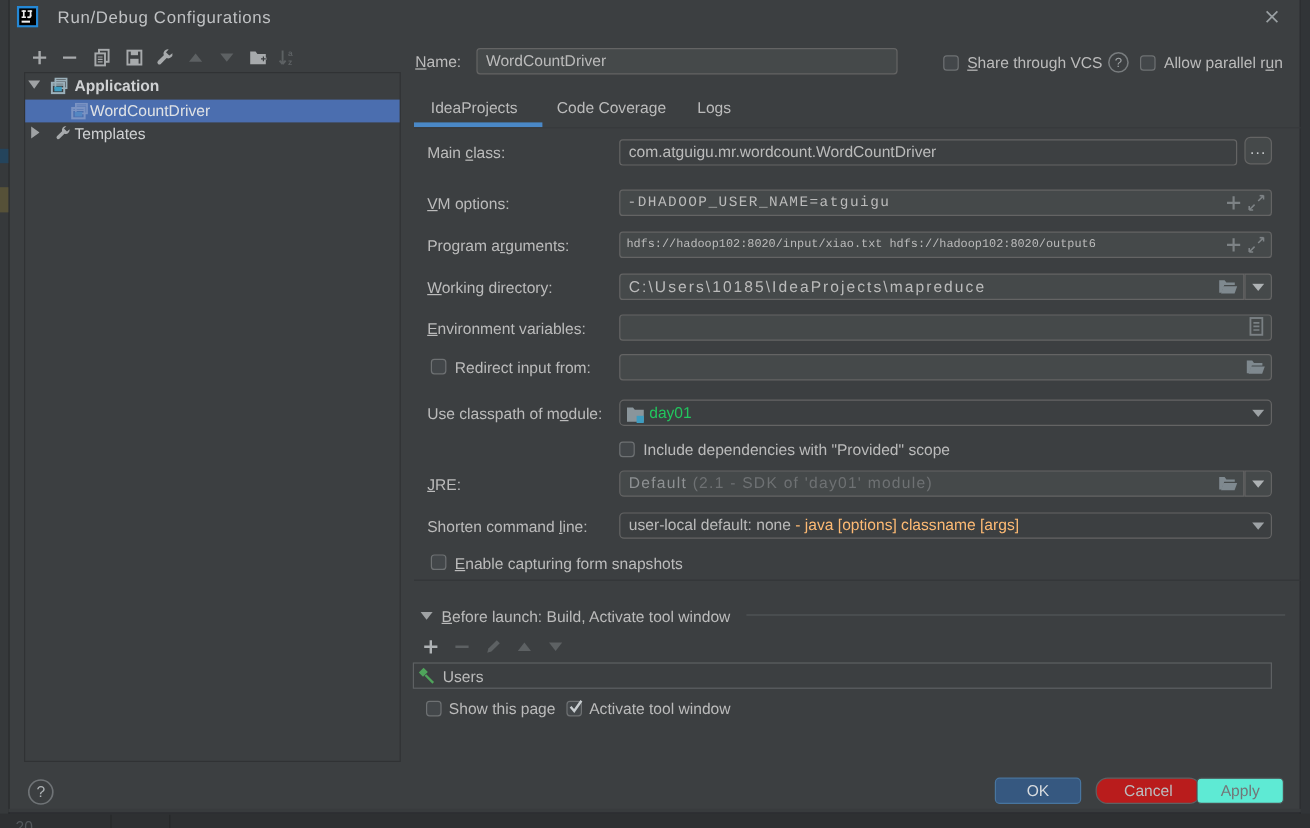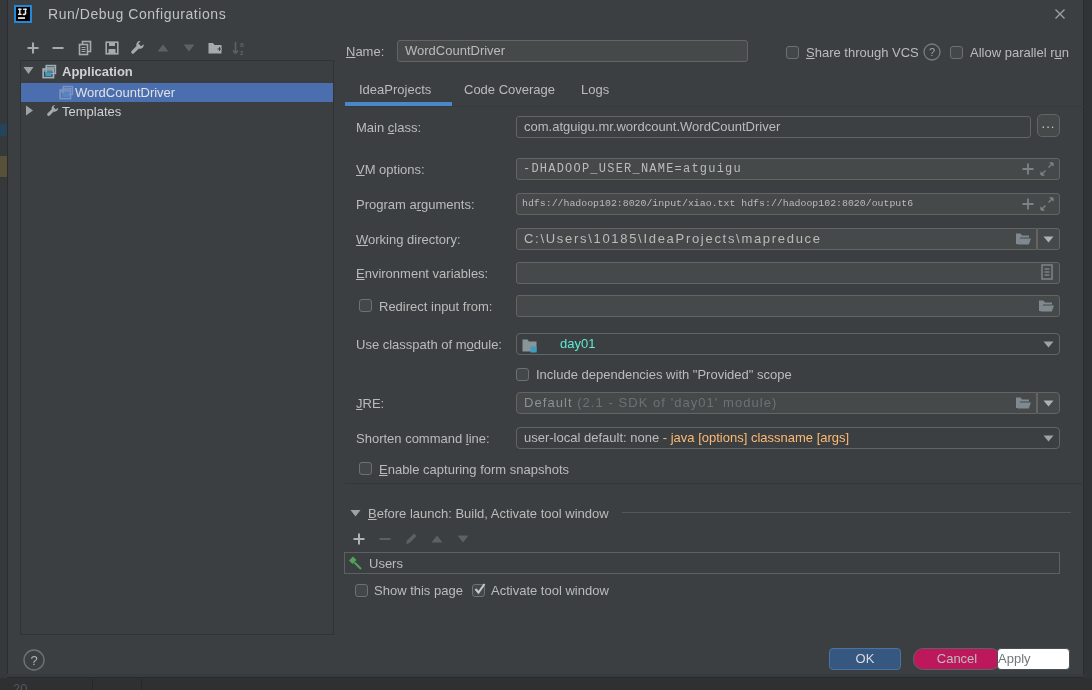--- a/index.html
+++ b/index.html
@@ -181,21 +181,21 @@
   <path d="M1 1.5h4.5L7 3.5h7v2H5.2L3 12H1z" fill="#7f898f"></path>
   <path d="M4.5 6.5H16L13.8 12.5H2.5z" fill="#7f898f"></path>
 </svg>
 
 <div class="lbl" style="left:356px;top:337px">Use classpath of m<u>o</u>dule:</div>
 <div class="combo" style="left:516px;top:333px;width:544px;height:22px"></div>
 <svg class="abs" style="left:522px;top:339px" width="16" height="14" viewBox="0 0 16 14">
   <path d="M0.5 0.5h5l1.5 2h7.5v10h-14z" fill="#8a959b"></path>
   <rect x="8.5" y="7.5" width="6" height="6" fill="#3d9cc0"></rect>
 </svg>
-<div class="ftext" style="left:560px;top:337px;color:#5eead4">day01</div>
+<div class="ftext" style="left:541px;top:337px;color:#22c55e">day01</div>
 <svg class="abs" style="left:1043px;top:341px" width="11" height="7" viewBox="0 0 11 7">
     <path d="M0.5 0.5h10L5.5 6.5z" fill="#9da2a5"></path>
   </svg>
 
 <div class="cb" style="left:516px;top:368px"></div>
 <div class="lbl" style="left:536px;top:367px">Include dependencies with "Provided" scope</div>
 
 <div class="lbl" style="left:356px;top:396px"><u>J</u>RE:</div>
 <div class="fld" style="left:516px;top:392px;width:521px;height:22px;border-radius:4px 0 0 4px"></div>
 <div class="ftext" style="left:524px;top:396px;color:#8e9193;letter-spacing:1.05px">Default <span style="color:#6e7173">(2.1 - SDK of 'day01' module)</span></div>
@@ -255,14 +255,14 @@
 <svg class="abs" style="left:473px;top:581px" width="14" height="15" viewBox="0 0 14 15">
     <path d="M2.5 8l3 3.5L11.5 3" stroke="#c7cccf" stroke-width="2" fill="none"></path>
   </svg>
 <div class="lbl" style="left:491px;top:583px">Activate tool window</div>
 
 <svg class="abs" style="left:23px;top:649px" width="22" height="22" viewBox="0 0 22 22">
   <circle cx="11" cy="11" r="10" fill="none" stroke="#6f7376" stroke-width="1.4"></circle>
   <text x="7.5" y="15.5" fill="#aeb3b6" font-size="13">?</text>
 </svg>
 <div class="abs" style="left:829px;top:648px;width:72px;height:22px;background:#365880;border:1px solid #48759f;border-radius:4px;text-align:center;line-height:20px;color:#d8dbde">OK</div>
-<div class="abs" style="left:913px;top:648px;width:88px;height:22px;background:#be185d;border:1px solid #5e6163;border-radius:10px;text-align:center;line-height:20px;color:#bbbec0">Cancel</div>
-<div class="abs" style="left:997px;top:648px;width:73px;height:22px;background:#ffffff;border:1px solid #4c4f51;border-radius:4px;line-height:20px;color:#737678">Apply</div>
+<div class="abs" style="left:913px;top:648px;width:88px;height:22px;background:#b91c1c;border:1px solid #5e6163;border-radius:10px;text-align:center;line-height:20px;color:#bbbec0">Cancel</div>
+<div class="abs" style="left:997px;top:648px;width:73px;height:22px;background:#5eead4;border:1px solid #4c4f51;border-radius:4px;text-align:center;line-height:20px;color:#737678">Apply</div>
 
 </body></html>

